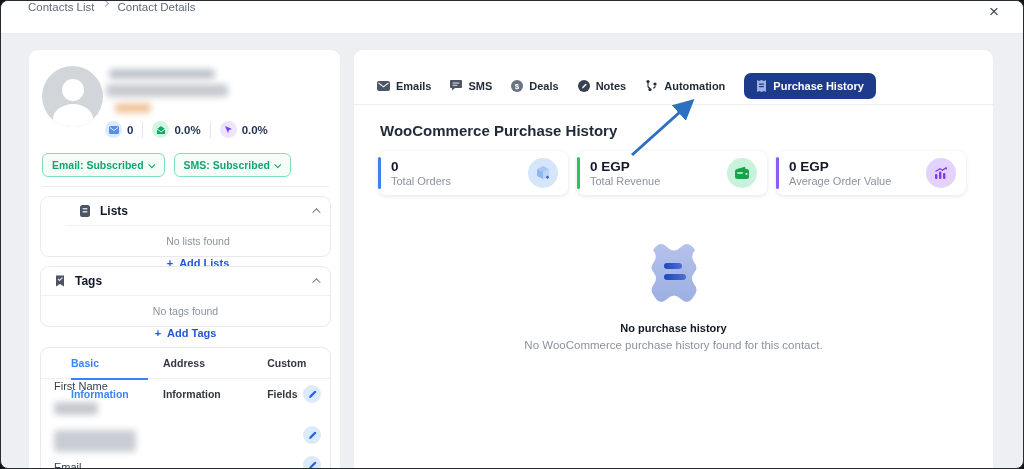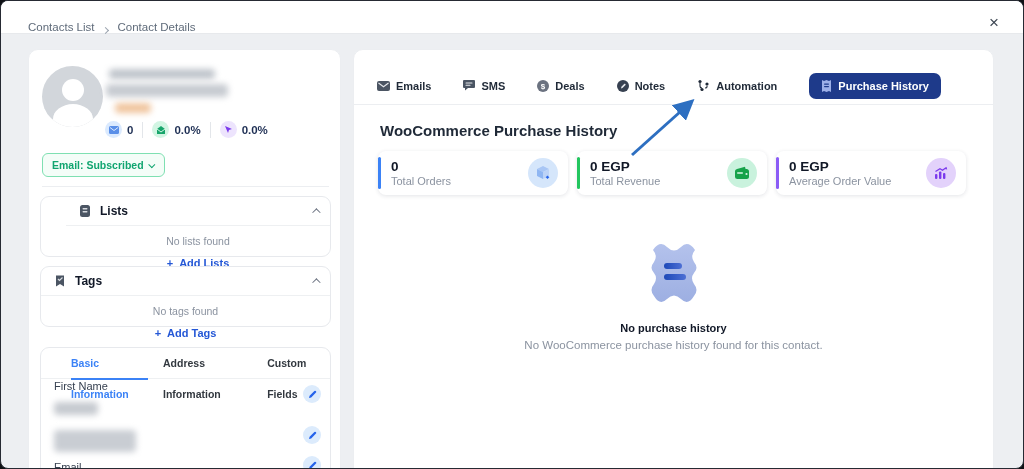--- a/index.html
+++ b/index.html
@@ -3,21 +3,21 @@
 <meta charset="utf-8">
 <style>
   * { margin:0; padding:0; box-sizing:border-box; }
   html,body { width:1024px; height:469px; }
   body { font-family:"Liberation Sans", sans-serif; background:#0f1115; }
   .window { position:relative; width:1024px; height:469px; background:#edeff2;
             border-radius:8px; overflow:hidden; border:1px solid #262a33; }
 
   
   .topbar { position:absolute; left:0; top:0; width:100%; height:33px; background:#fff;
-            border-bottom:1px solid #e7e9ec; display:flex; align-items:flex-end; padding:0 20px 0 27px; }
+            border-bottom:1px solid #e7e9ec; display:flex; align-items:flex-start; padding:0 20px 0 27px; }
   .crumb { font-size:11.5px; color:#5f6b7a; cursor:default; }
   .crumb.link { cursor:pointer; }
   .crumb-sep { width:5px; height:5px; border-top:1.5px solid #9aa3af; border-right:1.5px solid #9aa3af;
                transform:rotate(45deg); margin:0 9px; display:inline-block; }
   .close-x { margin-left:auto; font-size:17px; color:#3f4854; cursor:pointer; line-height:1; padding:2px 4px; }
 
   
   .panel { position:absolute; background:#fff; border-radius:10px; }
   .left-panel  { left:27px;  top:48px; width:313px; height:440px; border:1px solid #eceef1; }
   .right-panel { left:352px; top:48px; width:641px; height:440px; border:1px solid #eceef1; }
@@ -69,21 +69,21 @@
   .info-tab { font-size:10.5px; font-weight:bold; color:#32383f; cursor:pointer; height:31px; line-height:31px; position:relative; }
   .info-tab.active { color:#3b82f6; }
   .info-tab.active:after { content:""; position:absolute; left:0; right:0; bottom:-1px; height:2px; background:#3b82f6; }
   .field-label { position:absolute; left:13px; font-size:11px; color:#374151; }
   .edit-btn { position:absolute; right:9px; width:18px; height:18px; border-radius:50%; background:#dcebfc;
               display:flex; align-items:center; justify-content:center; cursor:pointer; }
   .b-val1 { left:13px; top:54px; width:44px;  height:13px; background:#c6cad0; }
   .b-val2 { left:13px; top:82px; width:82px;  height:22px; background:#c9cdd3; }
 
   
-  .main-tabs { display:flex; align-items:center; gap:32px; padding:17px 0 0 23px; height:55px; border-bottom:1px solid #eceef1; }
+  .main-tabs { display:flex; align-items:center; gap:19px; padding:17px 0 0 23px; height:55px; border-bottom:1px solid #eceef1; }
   .main-tab { display:flex; align-items:center; gap:6px; font-size:11px; font-weight:bold; color:#1f2937; cursor:pointer; }
   .main-tab svg { display:block; }
   .main-tab.active { background:#1e3a8a; color:#fff; border-radius:7px; padding:7px 12px; }
 
   .main-heading { position:absolute; left:26px; top:72px; font-size:15px; font-weight:bold; color:#1f2937; }
 
   
   .cards-row { position:absolute; left:24px; top:101px; display:flex; gap:9px; }
   .stat-card { width:190px; height:44px; background:#fff; border-radius:8px; position:relative;
                box-shadow:0 1px 4px rgba(25,35,60,.12); padding:5px 10px 5px 13px;
@@ -155,20 +155,24 @@
               <path d="M1 1 L8 4 L5 5 L4 8 Z" fill="#7c3aed"></path>
             </svg>
         </span>
         <span class="stat-val">0.0%</span>
       </div>
     </div>
 
     <div class="sub-btns">
       <button class="sub-btn">
         <span>Email: Subscribed</span>
+        <span class="chev-down"></span>
+      </button>
+      <button class="sub-btn">
+        <span>SMS: Subscribed</span>
         <span class="chev-down"></span>
       </button>
     </div>
 
     <div class="profile-divider"></div>
 
     <div class="side-card card-lists">
       <div class="side-card-head">
         <svg class="g-icon" viewBox="0 0 14 14">
             <rect x="2" y="1" width="10" height="12" rx="2.5" fill="#4b5563"></rect>

